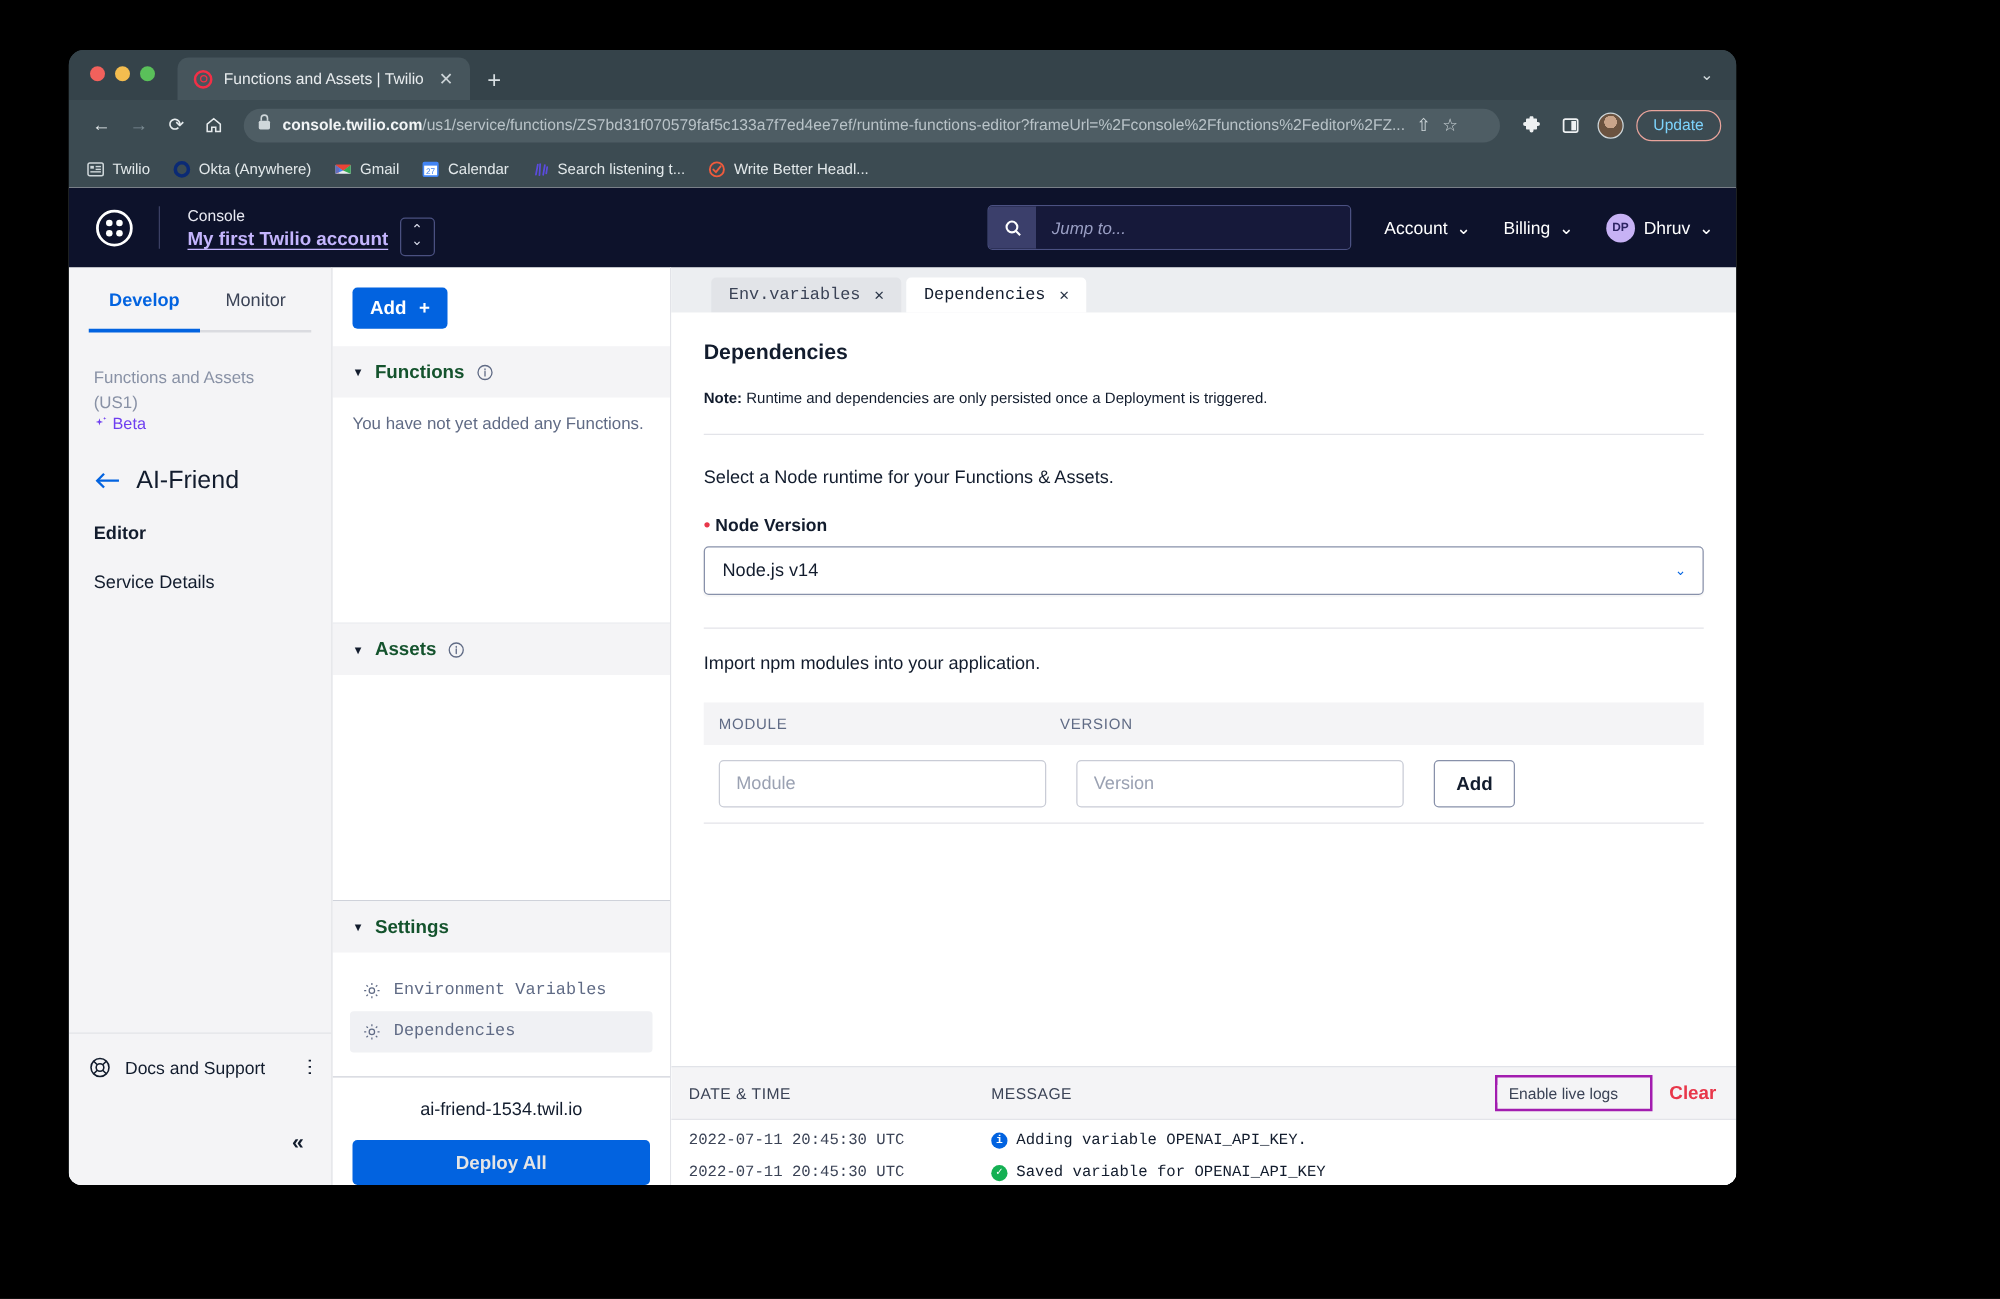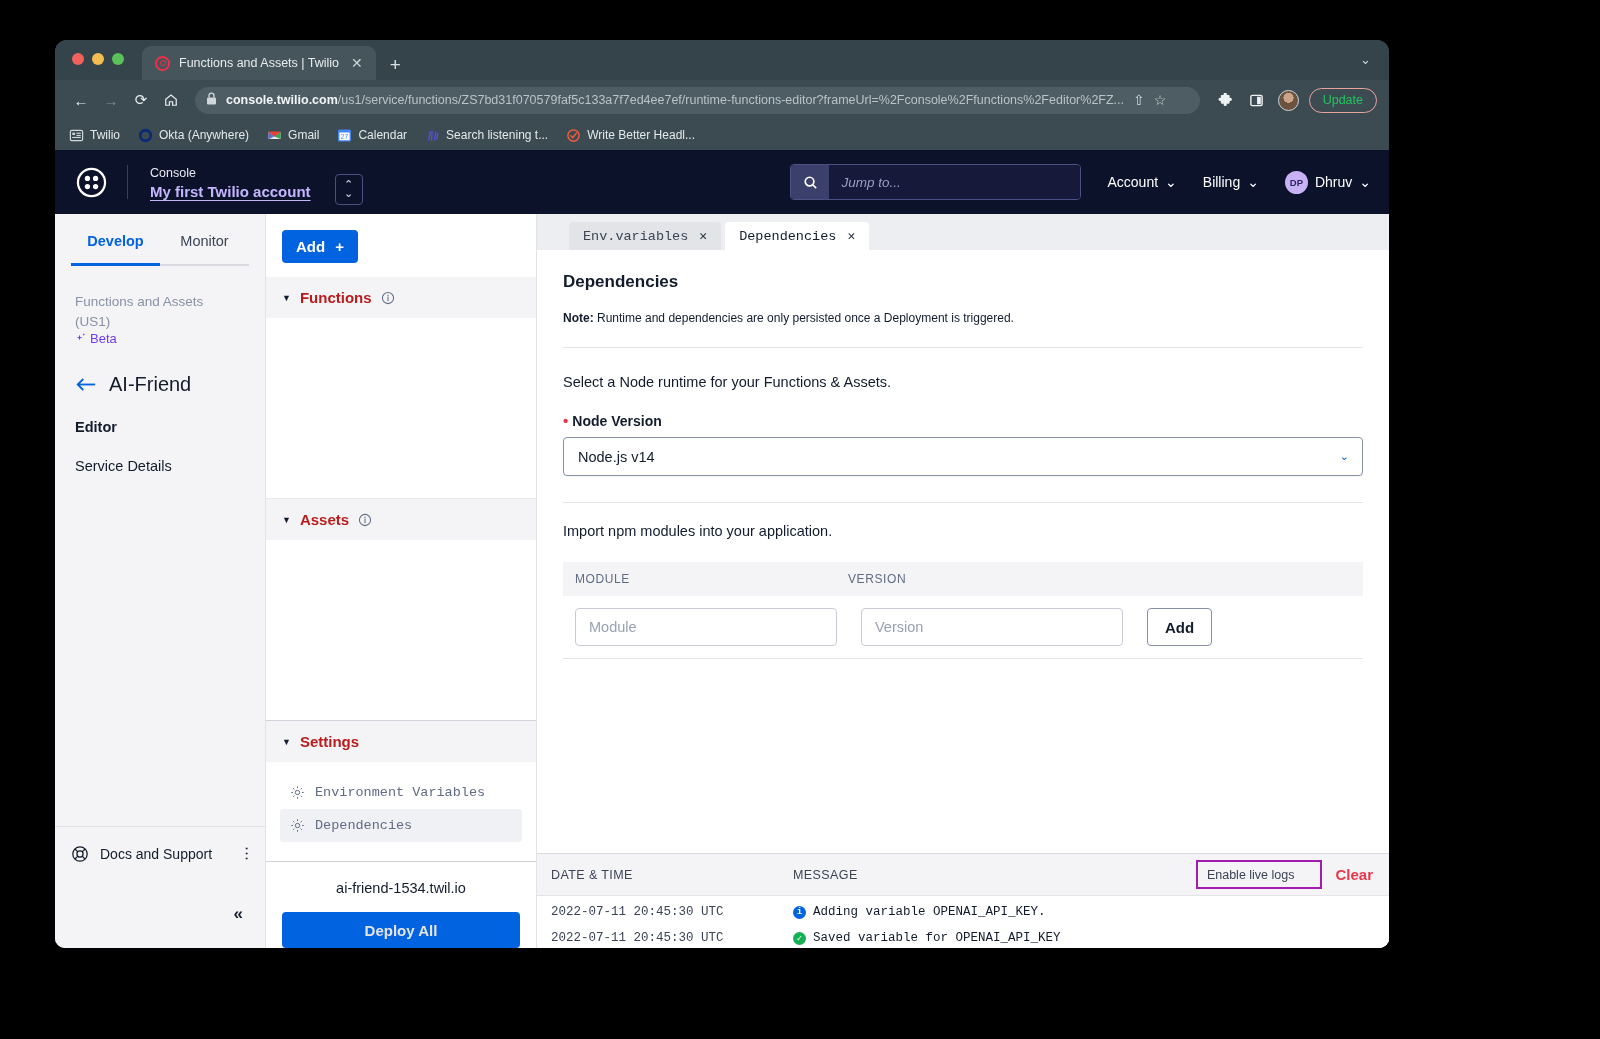--- a/index.html
+++ b/index.html
@@ -106,21 +106,21 @@
   }
   .avatar-img {
     width: 21px; height: 21px; border-radius: 50%;
     background: radial-gradient(circle at 50% 35%, #c9a48a 0 32%, #6b5340 33% 100%);
     border: 1.5px solid #cfd7da;
     margin-left: 6px;
   }
   .update-btn {
     margin-left: 8px; height: 25px;
     border: 1px solid #e8a39b; border-radius: 13px;
-    color: #22c55e; font-size: 12.5px;
+    color: #7dd3fc; font-size: 12.5px;
     display: flex; align-items: center; padding: 0 13px;
   }
 
   
   .bookmarks {
     height: 30px; background: #3c4b52;
     display: flex; align-items: center;
     padding: 0 14px; gap: 18px;
   }
   .bm { display: flex; align-items: center; gap: 6px; }
@@ -132,21 +132,21 @@
 
   .topnav {
     height: 64px; background: #0d122b;
     display: flex; align-items: center;
     padding: 0 18px 0 0;
   }
   .tn-logo {
     width: 72px; display: flex; align-items: center; justify-content: center;
   }
   .tn-divider { width: 1px; height: 34px; background: #3a3f63; }
-  .tn-acct { padding-left: 22px; display: flex; align-items: center; gap: 24px; }
+  .tn-acct { padding-left: 22px; display: flex; align-items: center; gap: 9px; }
   .tn-console { color: #e9eaf3; font-size: 12.5px; line-height: 1.5; }
   .tn-acctname {
     color: #c4b5fd; font-size: 15px; font-weight: 700;
     text-decoration: underline; text-underline-offset: 2.5px;
   }
   .tn-switch {
     width: 28px; height: 31px;
     border: 1px solid #4a5080; border-radius: 4px;
     display: flex; align-items: center; justify-content: center;
     color: #dfe2f0; font-size: 11px; line-height: .8;
@@ -236,21 +236,21 @@
     height: 33px; padding: 0 14px;
     display: inline-flex; align-items: center; gap: 10px;
     font-family: "Liberation Sans", sans-serif;
   }
   .fp-head {
     background: #f4f4f6;
     height: 41px;
     display: flex; align-items: center; gap: 9px;
     padding: 0 16px;
   }
-  .fp-head-title { font-size: 15px; font-weight: 700; color: #b91c1c; }
+  .fp-head-title { font-size: 15px; font-weight: 700; color: #14532d; }
   .caret { color: #121c2d; font-size: 9px; }
   .fp-empty { font-size: 13.5px; color: #606b85; padding: 13px 16px; }
   .fp-sec-fn { height: 222px; border-bottom: 1px solid #e8e9ed; }
   .fp-sec-as { height: 222px; border-bottom: 1px solid #cfd2da; }
   .fp-settings-list { padding: 14px 14px 0 14px; }
   .fp-si {
     display: flex; align-items: center; gap: 10px;
     height: 33px; padding: 0 10px;
     font-size: 13.5px; color: #606b85;
     font-family: "Liberation Mono", monospace;
@@ -583,20 +583,21 @@
 
         <div class="fp-sec-fn">
           <div class="fp-head">
             <span class="caret">▼</span>
             <span class="fp-head-title">Functions</span>
             <svg width="14" height="14" viewBox="0 0 16 16" fill="none" stroke="#606b85" stroke-width="1.2">
                 <circle cx="8" cy="8" r="6.4"></circle>
                 <path d="M8 7v4.2M8 4.6v.9" stroke-linecap="round"></path>
               </svg>
           </div>
+          <div class="fp-empty">You have not yet added any Functions.</div>
         </div>
 
         <div class="fp-sec-as">
           <div class="fp-head">
             <span class="caret">▼</span>
             <span class="fp-head-title">Assets</span>
             <svg width="14" height="14" viewBox="0 0 16 16" fill="none" stroke="#606b85" stroke-width="1.2">
                 <circle cx="8" cy="8" r="6.4"></circle>
                 <path d="M8 7v4.2M8 4.6v.9" stroke-linecap="round"></path>
               </svg>

